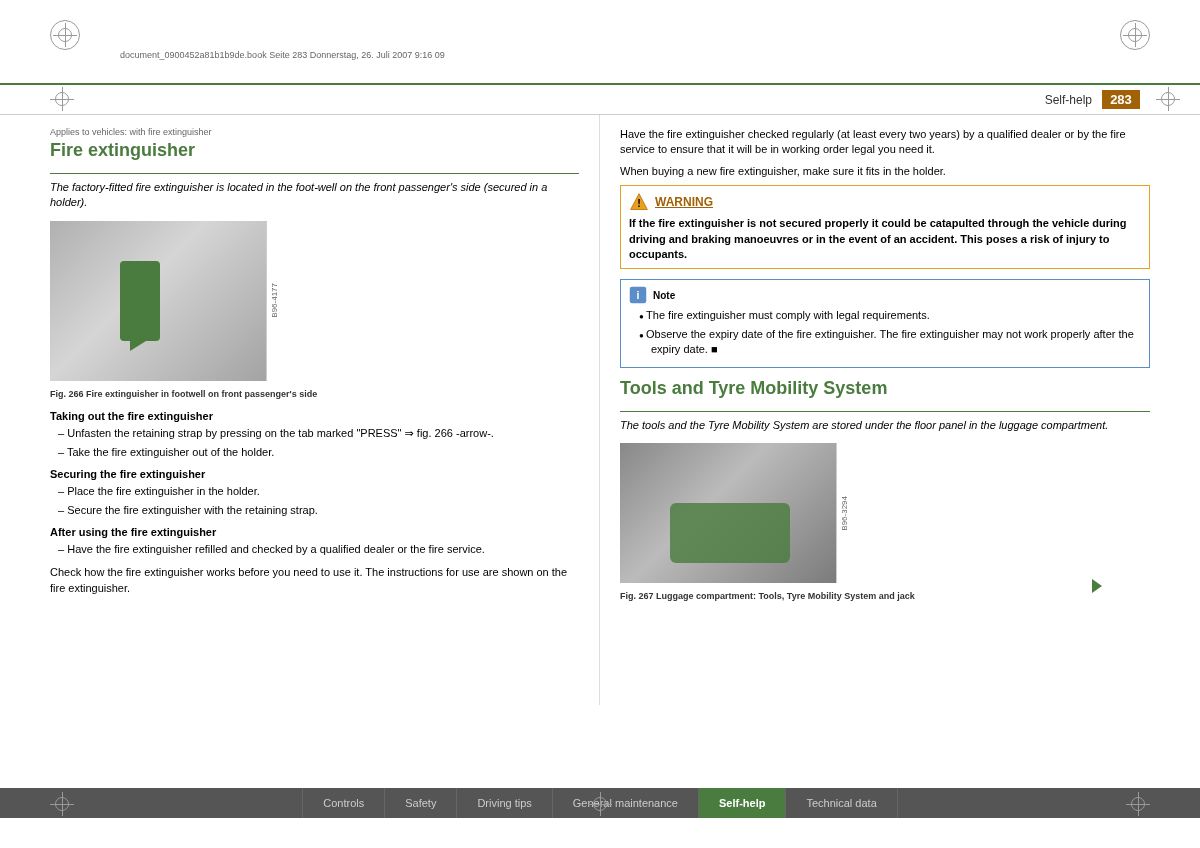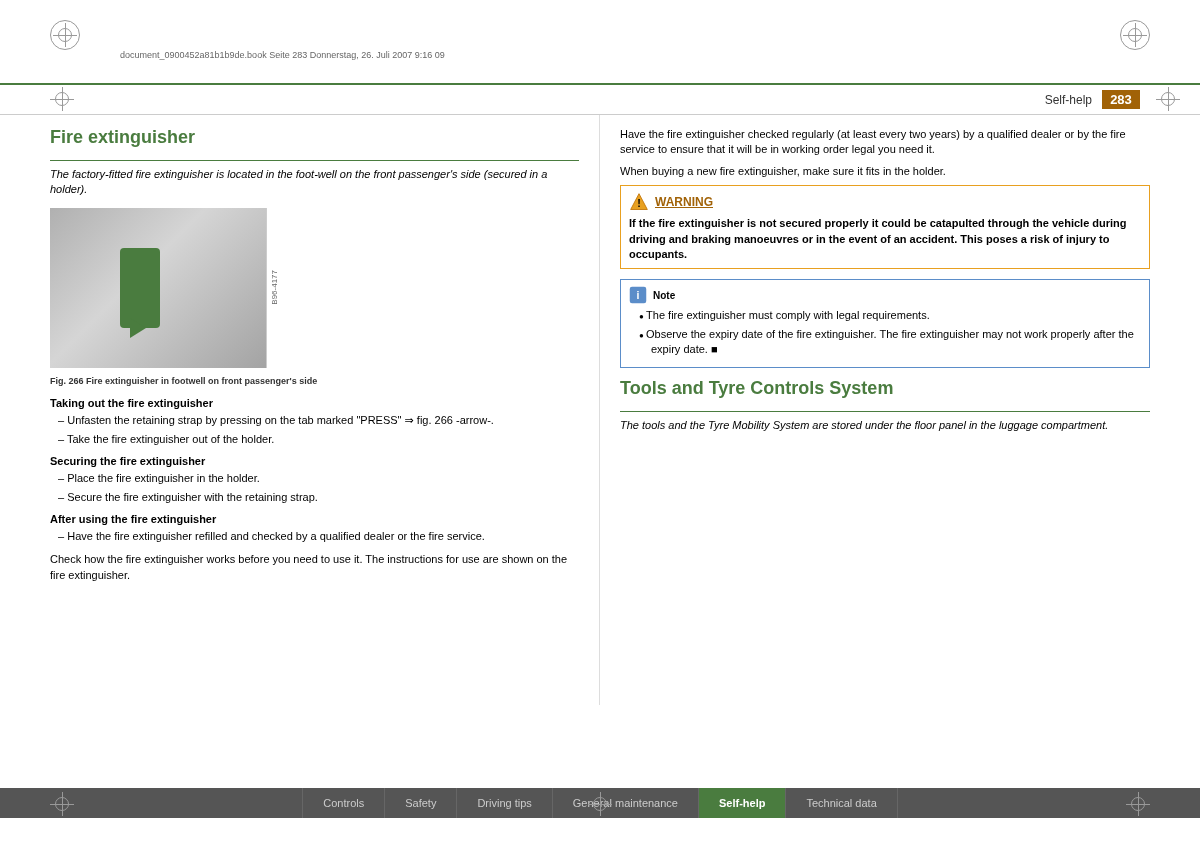--- a/index.html
+++ b/index.html
@@ -423,20 +423,21 @@
   <div style="position:absolute;right:20px;top:50%;transform:translateY(-50%);">
     <div class="crosshair">
       <div class="crosshair-circle"></div>
     </div>
   </div>
 </div>
 
 <div class="main-content">
 
   <div class="left-col">
+    <div class="applies-label">Applies to vehicles: with fire extinguisher</div>
     <div class="section-title">Fire extinguisher</div>
     <div class="section-italic">The factory-fitted fire extinguisher is located in the foot-well on the front passenger's side (secured in a holder).</div>
 
     <div class="img-placeholder img-left extinguisher-img">
       <div class="ext-green-part"></div>
       <div class="img-arrow"></div>
       <div class="img-side-label">
         <span>B96-4177</span>
       </div>
     </div>
@@ -478,23 +479,35 @@
         <svg class="note-icon" viewBox="0 0 24 24">
           <rect x="1" y="1" width="22" height="22" rx="3" fill="#5b8dc9"></rect>
           <text x="12" y="17" text-anchor="middle" font-size="14" font-weight="bold" fill="#fff">i</text>
         </svg>
         <span class="note-title">Note</span>
       </div>
       <div class="note-bullet">The fire extinguisher must comply with legal requirements.</div>
       <div class="note-bullet">Observe the expiry date of the fire extinguisher. The fire extinguisher may not work properly after the expiry date. ■</div>
     </div>
 
-    <div class="section-title" style="margin-top:10px;">Tools and Tyre Controls System</div>
+    <div class="section-title" style="margin-top:10px;">Tools and Tyre Mobility System</div>
     <div class="section-italic">The tools and the Tyre Mobility System are stored under the floor panel in the luggage compartment.</div>
 
+    <div style="position:relative;">
+      <div class="img-placeholder img-right luggage-img">
+        <div class="luggage-green"></div>
+        <div class="img-side-label">
+          <span>B96-3294</span>
+        </div>
+      </div>
+      <div style="font-size:9px;color:#333;line-height:1.3;margin-top:3px;">
+        <strong>Fig. 267  Luggage compartment: Tools, Tyre Mobility System and jack</strong>
+      </div>
+      <div class="next-arrow"></div>
+    </div>
   </div>
 </div>
 
 <div class="bottom-bar">
   <div class="nav-bar">
     <div class="nav-item">Controls</div>
     <div class="nav-item">Safety</div>
     <div class="nav-item">Driving tips</div>
     <div class="nav-item">General maintenance</div>
     <div class="nav-item active">Self-help</div>

